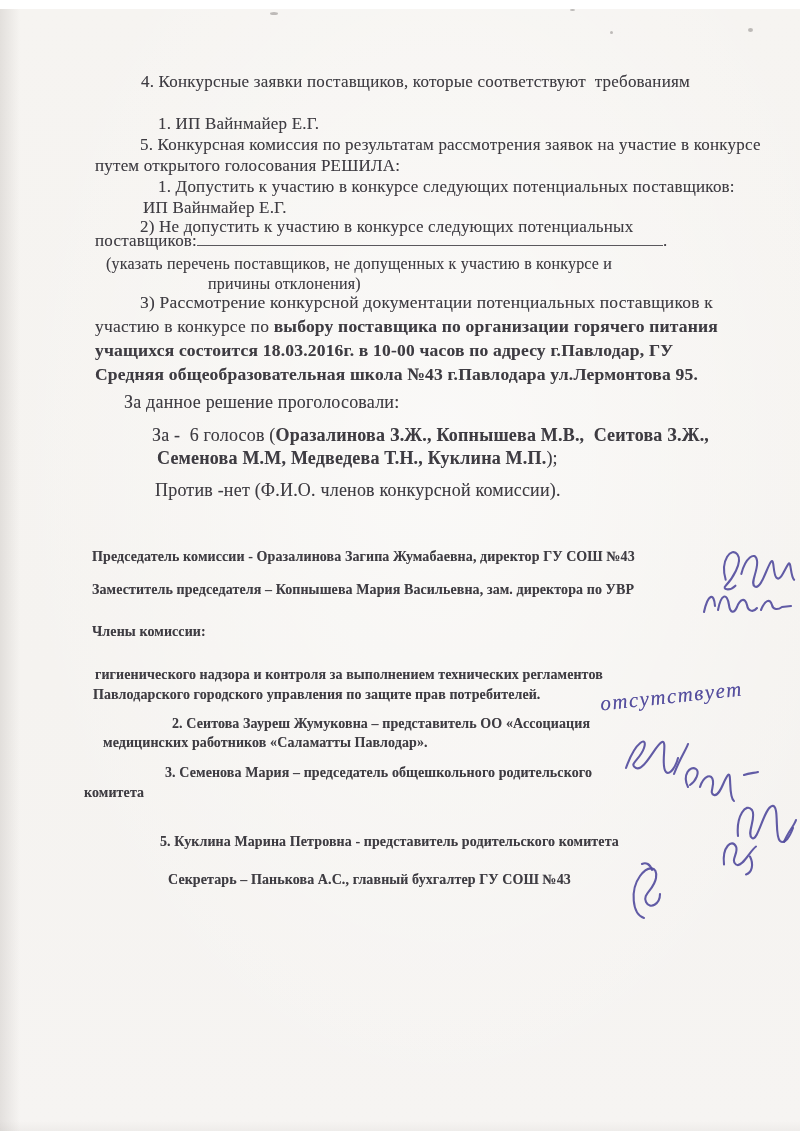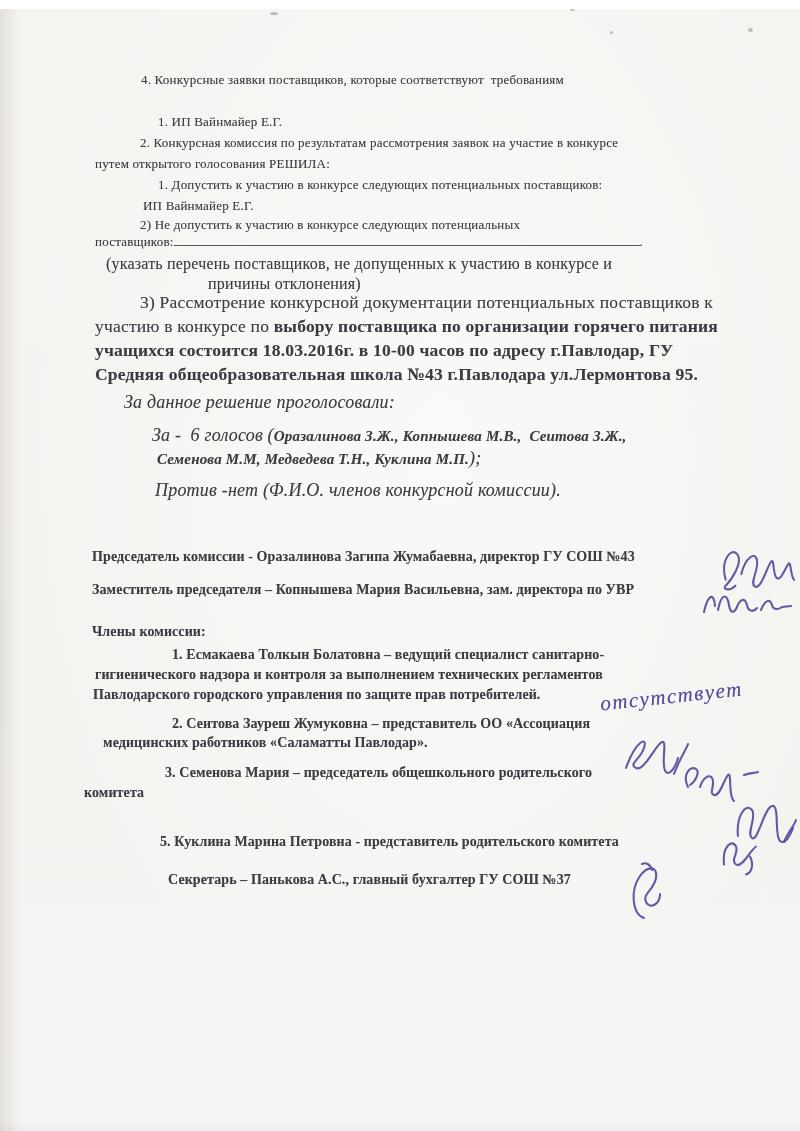--- a/index.html
+++ b/index.html
@@ -13,27 +13,27 @@
     overflow:hidden;
     font-family:"Liberation Serif","DejaVu Serif",serif;
     color:var(--text,#3e3c42);
   }
   .scan-strip{position:absolute;left:0;top:0;width:100%;height:9px;background:#ffffff;}
   .scan-edge-left{position:absolute;left:0;top:9px;bottom:0;width:20px;
     background:linear-gradient(90deg,rgba(95,85,80,0.13),rgba(95,85,80,0));}
   .scan-edge-bottom{position:absolute;left:0;bottom:0;width:100%;height:10px;
     background:linear-gradient(0deg,rgba(95,85,80,0.05),rgba(95,85,80,0));}
   .speck{position:absolute;background:rgba(120,115,112,0.45);border-radius:50%;}
-  .ln{position:absolute;white-space:pre;font-size:13px;letter-spacing:0.2px;
+  .ln{position:absolute;white-space:pre;font-size:17px;letter-spacing:0.2px;
       text-shadow:0 0 0.6px rgba(62,60,66,0.35);}
   .t16{font-size:16px;}
-  .t18{font-size:18px;font-style:italic;}
+  .t18{font-size:18px;}
   .b{font-weight:bold;}
   .t17b{font-size:17.5px;}
-  .bn{font-weight:bold;font-size:15px;margin-top:36px;}
+  .bn{font-weight:bold;font-size:18px;margin-top:36px;}
   .ts{font-size:14px;font-weight:bold;letter-spacing:0.1px;text-align:right;}
   .uline{display:inline-block;width:466px;border-bottom:1.6px solid rgba(62,60,66,0.85);height:14px;}
   .sig{position:absolute;color:var(--ink,#544d9e);}
   .sig svg{display:block;width:100%;height:100%;}
   .sig path{fill:none;stroke:currentColor;stroke-width:2.1;stroke-linecap:round;stroke-linejoin:round;opacity:0.92;}
   .handnote{position:absolute;color:var(--ink,#544d9e);font-style:italic;
     font-size:21px;letter-spacing:1.5px;transform:rotate(-6deg);
     text-shadow:0 0 0.5px rgba(84,77,158,0.5);white-space:pre;}
 </style>
 </head>
@@ -46,21 +46,21 @@
   <div class="scan-edge-bottom"></div>
 
   <span class="speck" style="left:270px;top:12px;width:8px;height:3px;"></span>
   <span class="speck" style="left:570px;top:9px;width:5px;height:2px;"></span>
   <span class="speck" style="left:748px;top:28px;width:5px;height:4px;"></span>
   <span class="speck" style="left:610px;top:31px;width:3px;height:3px;"></span>
 
   <div class="ln" style="left:141px;top:72px;">4. Конкурсные заявки поставщиков, которые соответствуют  требованиям</div>
   <div class="ln" style="left:158px;top:114px;">1. ИП Вайнмайер Е.Г.</div>
 
-  <div class="ln" style="left:140px;top:135px;">2. Конкурсная комиссия по результатам рассмотрения заявок на участие в конкурсе</div>
+  <div class="ln" style="left:140px;top:135px;">5. Конкурсная комиссия по результатам рассмотрения заявок на участие в конкурсе</div>
   <div class="ln" style="left:95px;top:156px;">путем открытого голосования РЕШИЛА:</div>
 
   <div class="ln" style="left:158px;top:177px;">1. Допустить к участию в конкурсе следующих потенциальных поставщиков:</div>
   <div class="ln" style="left:95px;top:198px;margin-left:48px;">ИП Вайнмайер Е.Г.</div>
 
   <div class="ln" style="left:140px;top:217px;">2) Не допустить к участию в конкурсе следующих потенциальных</div>
   <div class="ln" style="left:95px;top:231px;"><span>поставщиков:</span><span class="uline"></span><span>.</span></div>
   <div class="ln t16" style="left:106px;top:255px;">(указать перечень поставщиков, не допущенных к участию в конкурсе и</div>
   <div class="ln t16" style="left:208px;top:275px;">причины отклонения)</div>
 
@@ -71,32 +71,31 @@
 
   <div class="ln t18" style="left:124px;top:392px;">За данное решение проголосовали:</div>
   <div class="ln t18" style="left:152px;top:425px;"><span>За -  6 голосов (</span><span class="bn">Оразалинова З.Ж., Копнышева М.В.,  Сеитова З.Ж.,</span></div>
   <div class="ln t18" style="left:155px;top:480px;">Против -нет (Ф.И.О. членов конкурсной комиссии).</div>
   <div class="ln t18" style="left:157px;top:448px;"><span class="bn">Семенова М.М, Медведева Т.Н., Куклина М.П.</span><span>);</span></div>
 
   <div class="ln ts" style="left:92px;top:549px;">Председатель комиссии - Оразалинова Загипа Жумабаевна, директор ГУ СОШ №43</div>
   <div class="ln ts" style="left:92px;top:582px;">Заместитель председателя – Копнышева Мария Васильевна, зам. директора по УВР</div>
   <div class="ln ts" style="left:92px;top:615px;margin-top:9px;">Члены комиссии:</div>
 
-  <div class="ln ts" style="left:172px;top:647px;">1. Есмакаева Толкын Болатовна – ведущий специалист санитарно-</div>
   <div class="ln ts" style="left:95px;top:667px;">гигиенического надзора и контроля за выполнением технических регламентов</div>
   <div class="ln ts" style="left:93px;top:687px;">Павлодарского городского управления по защите прав потребителей.</div>
 
   <div class="ln ts" style="left:172px;top:716px;">2. Сеитова Зауреш Жумуковна – представитель ОО «Ассоциация</div>
   <div class="ln ts" style="left:103px;top:735px;">медицинских работников «Саламатты Павлодар».</div>
 
   <div class="ln ts" style="left:165px;top:765px;">3. Семенова Мария – председатель общешкольного родительского</div>
   <div class="ln ts" style="left:84px;top:785px;">комитета</div>
 
   <div class="ln ts" style="left:160px;top:834px;">5. Куклина Марина Петровна - представитель родительского комитета</div>
-  <div class="ln ts" style="left:168px;top:872px;">Секретарь – Панькова А.С., главный бухгалтер ГУ СОШ №37</div>
+  <div class="ln ts" style="left:168px;top:872px;">Секретарь – Панькова А.С., главный бухгалтер ГУ СОШ №43</div>
 
   <div class="handnote" style="left:600px;top:684px;">отсутствует</div>
 
   <div class="sig" style="left:712px;top:540px;width:86px;height:62px;">
     <svg viewBox="0 0 88 62">
         <path d="M14,40 C8,20 20,6 26,14 C32,22 20,40 14,46 C10,50 18,52 24,46"></path>
         <path d="M30,34 C34,18 44,10 46,20 C48,30 38,44 44,47 C50,50 56,28 60,22 C64,16 62,34 66,38 C70,42 74,30 78,24 C81,19 80,36 84,40"></path>
       </svg>
   </div>
   <div class="sig" style="left:698px;top:580px;width:95px;height:45px;">

